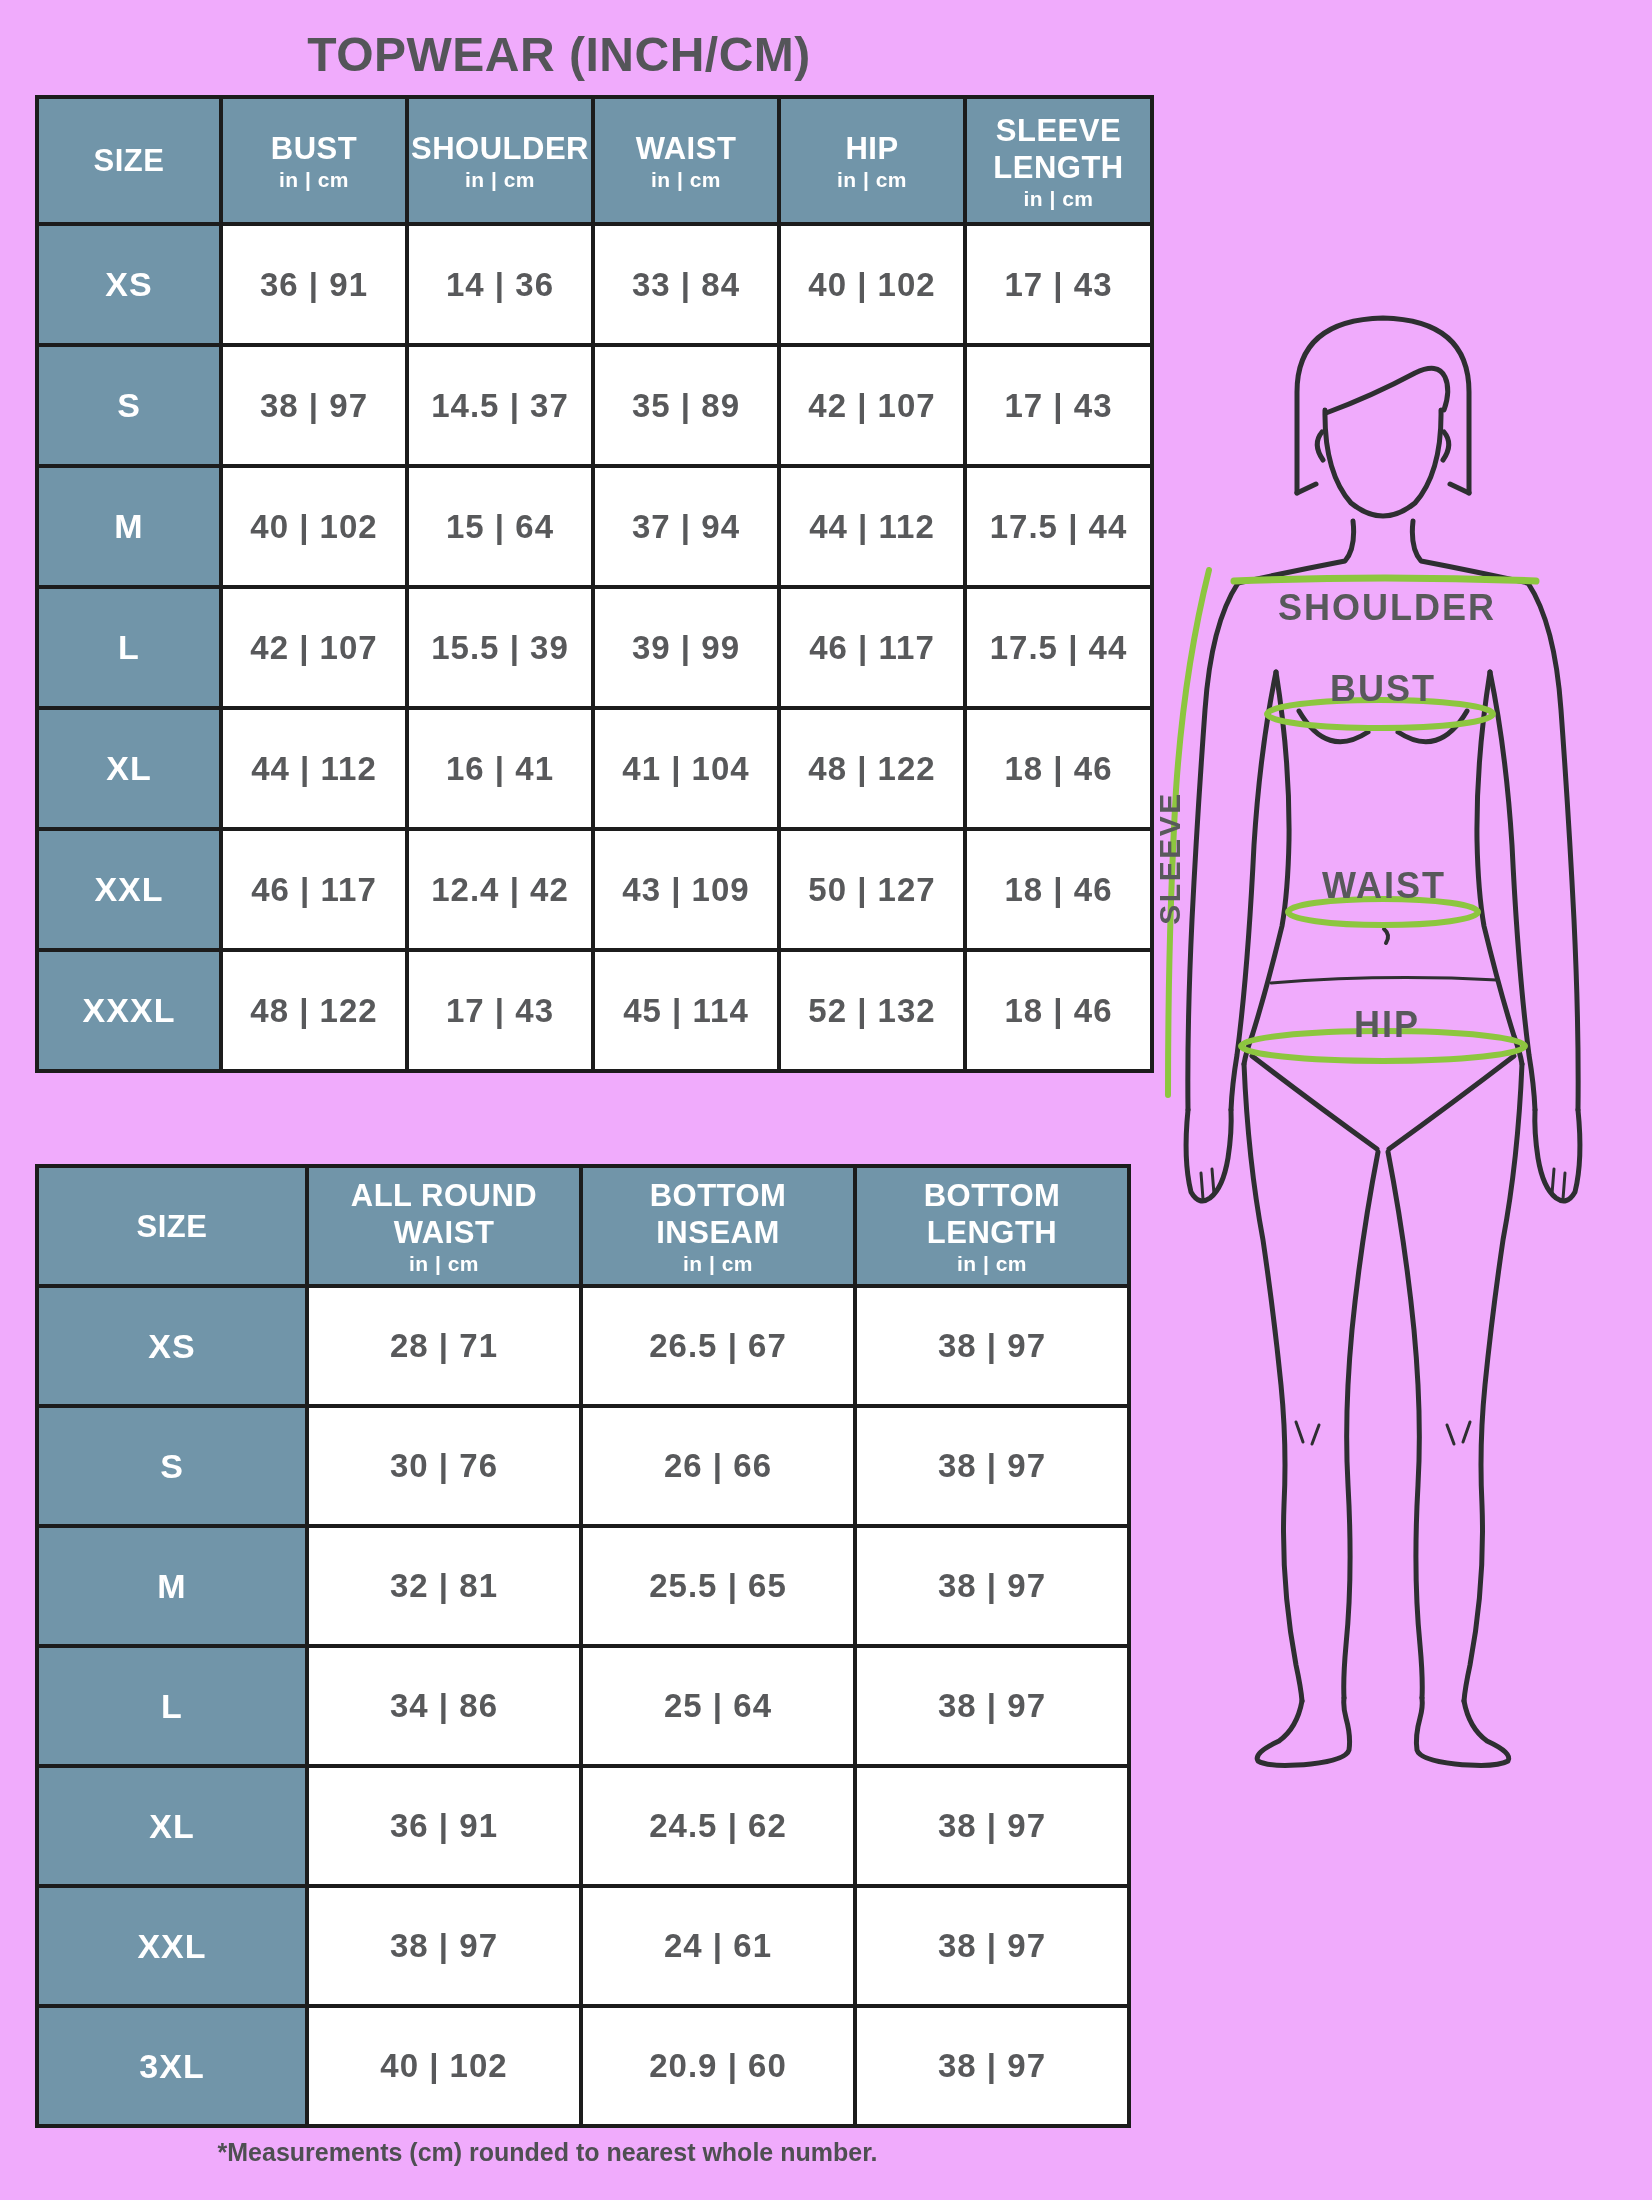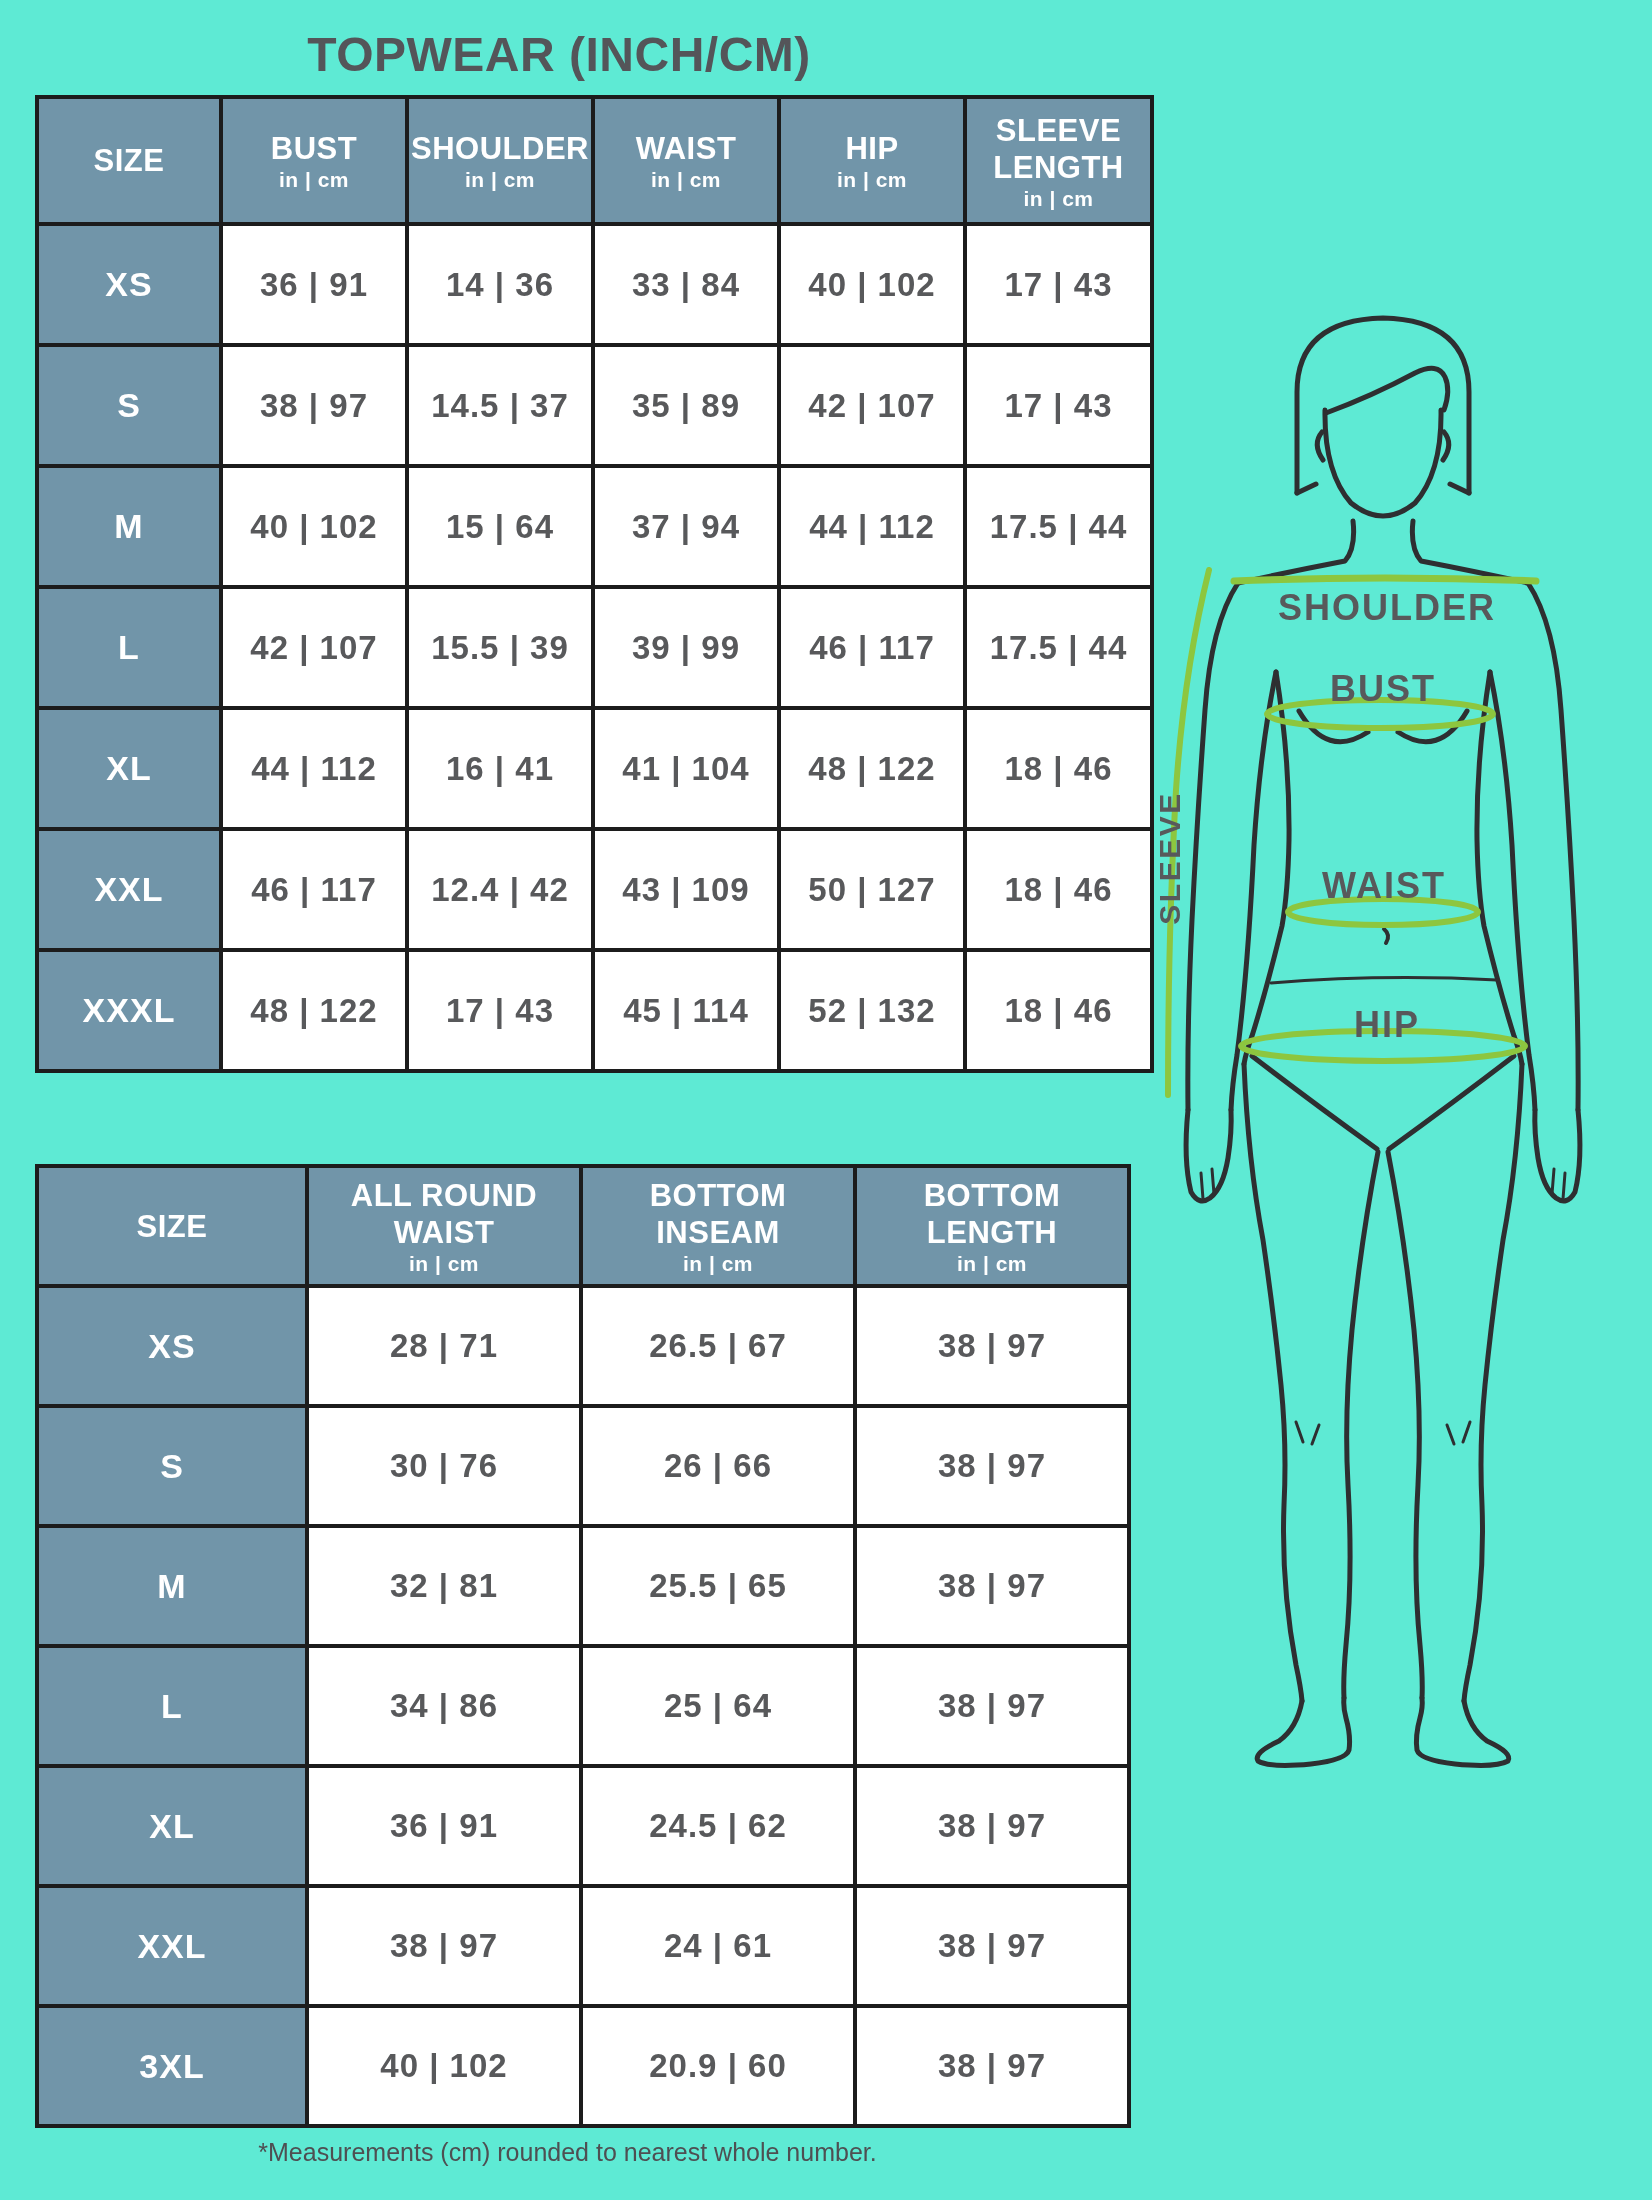--- a/index.html
+++ b/index.html
@@ -1,17 +1,17 @@
 <!DOCTYPE html>
 <html><head>
 <meta charset="utf-8">
 <style>
   html,body{margin:0;padding:0;background:#ffffff;}
   .page{
-    position:relative;width:1652px;height:2200px;background:#5eead4;
+    position:relative;width:1652px;height:2200px;background:#f0abfc;
     font-family:"Liberation Sans",sans-serif;overflow:hidden;
   }
   .title{
     position:absolute;text-align:center;font-weight:bold;color:#545559;
     font-size:48px;line-height:54px;letter-spacing:0.5px;
   }
   #title-top{left:0;top:28px;width:1118px;}
   #title-pant{left:0;top:1082px;width:1095px;}
 
   table.size-table{position:absolute;border-collapse:collapse;table-layout:fixed;background:#ffffff;margin-left:32px;}
@@ -23,21 +23,21 @@
   .unit{display:block;font-size:21px;line-height:23px;margin-top:1px;letter-spacing:0.5px;}
   th.size-cell{background:#7195a9;color:#ffffff;font-size:34px;letter-spacing:1px;}
   td.val{background:#ffffff;color:#58595b;font-size:33px;font-weight:bold;letter-spacing:1px;}
   #topwear-table thead tr{height:127px;}
   #topwear-table tbody tr{height:121px;}
   #pant-table thead tr{height:120px;}
   #pant-table tbody tr{height:120px;}
 
   .footnote{
     position:absolute;left:0;top:2138px;width:1095px;text-align:center;
-    font-weight:normal;font-size:25px;color:#4e4f52;padding-left:20px;
+    font-weight:bold;font-size:25px;color:#4e4f52;
   }
   #figure-svg{position:absolute;left:1100px;top:280px;width:552px;height:1560px;}
   .measure-label{
     font-family:"Liberation Sans",sans-serif;font-weight:bold;
     fill:#58595b;font-size:36px;letter-spacing:2px;
   }
   .measure-label.small{font-size:30px;letter-spacing:2.5px;}
 </style>
 </head>
 <body>

